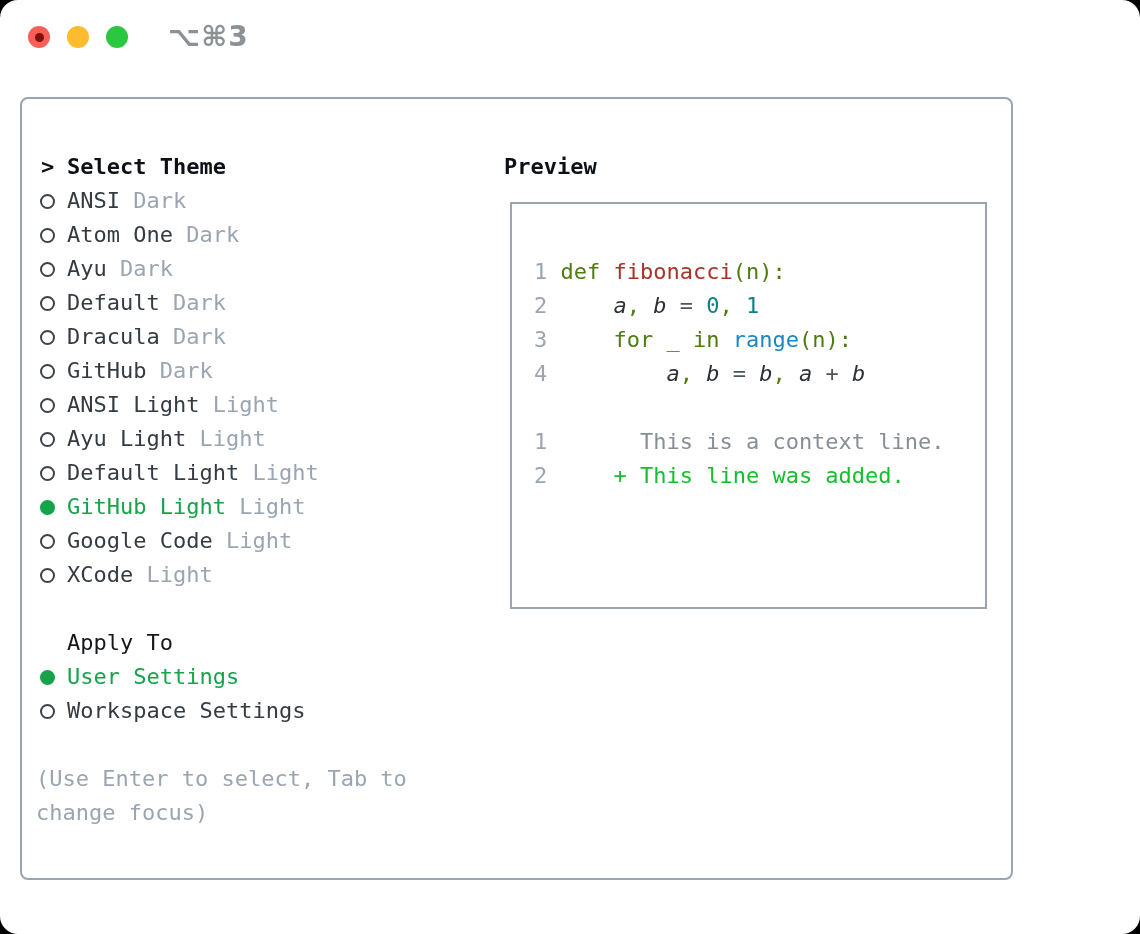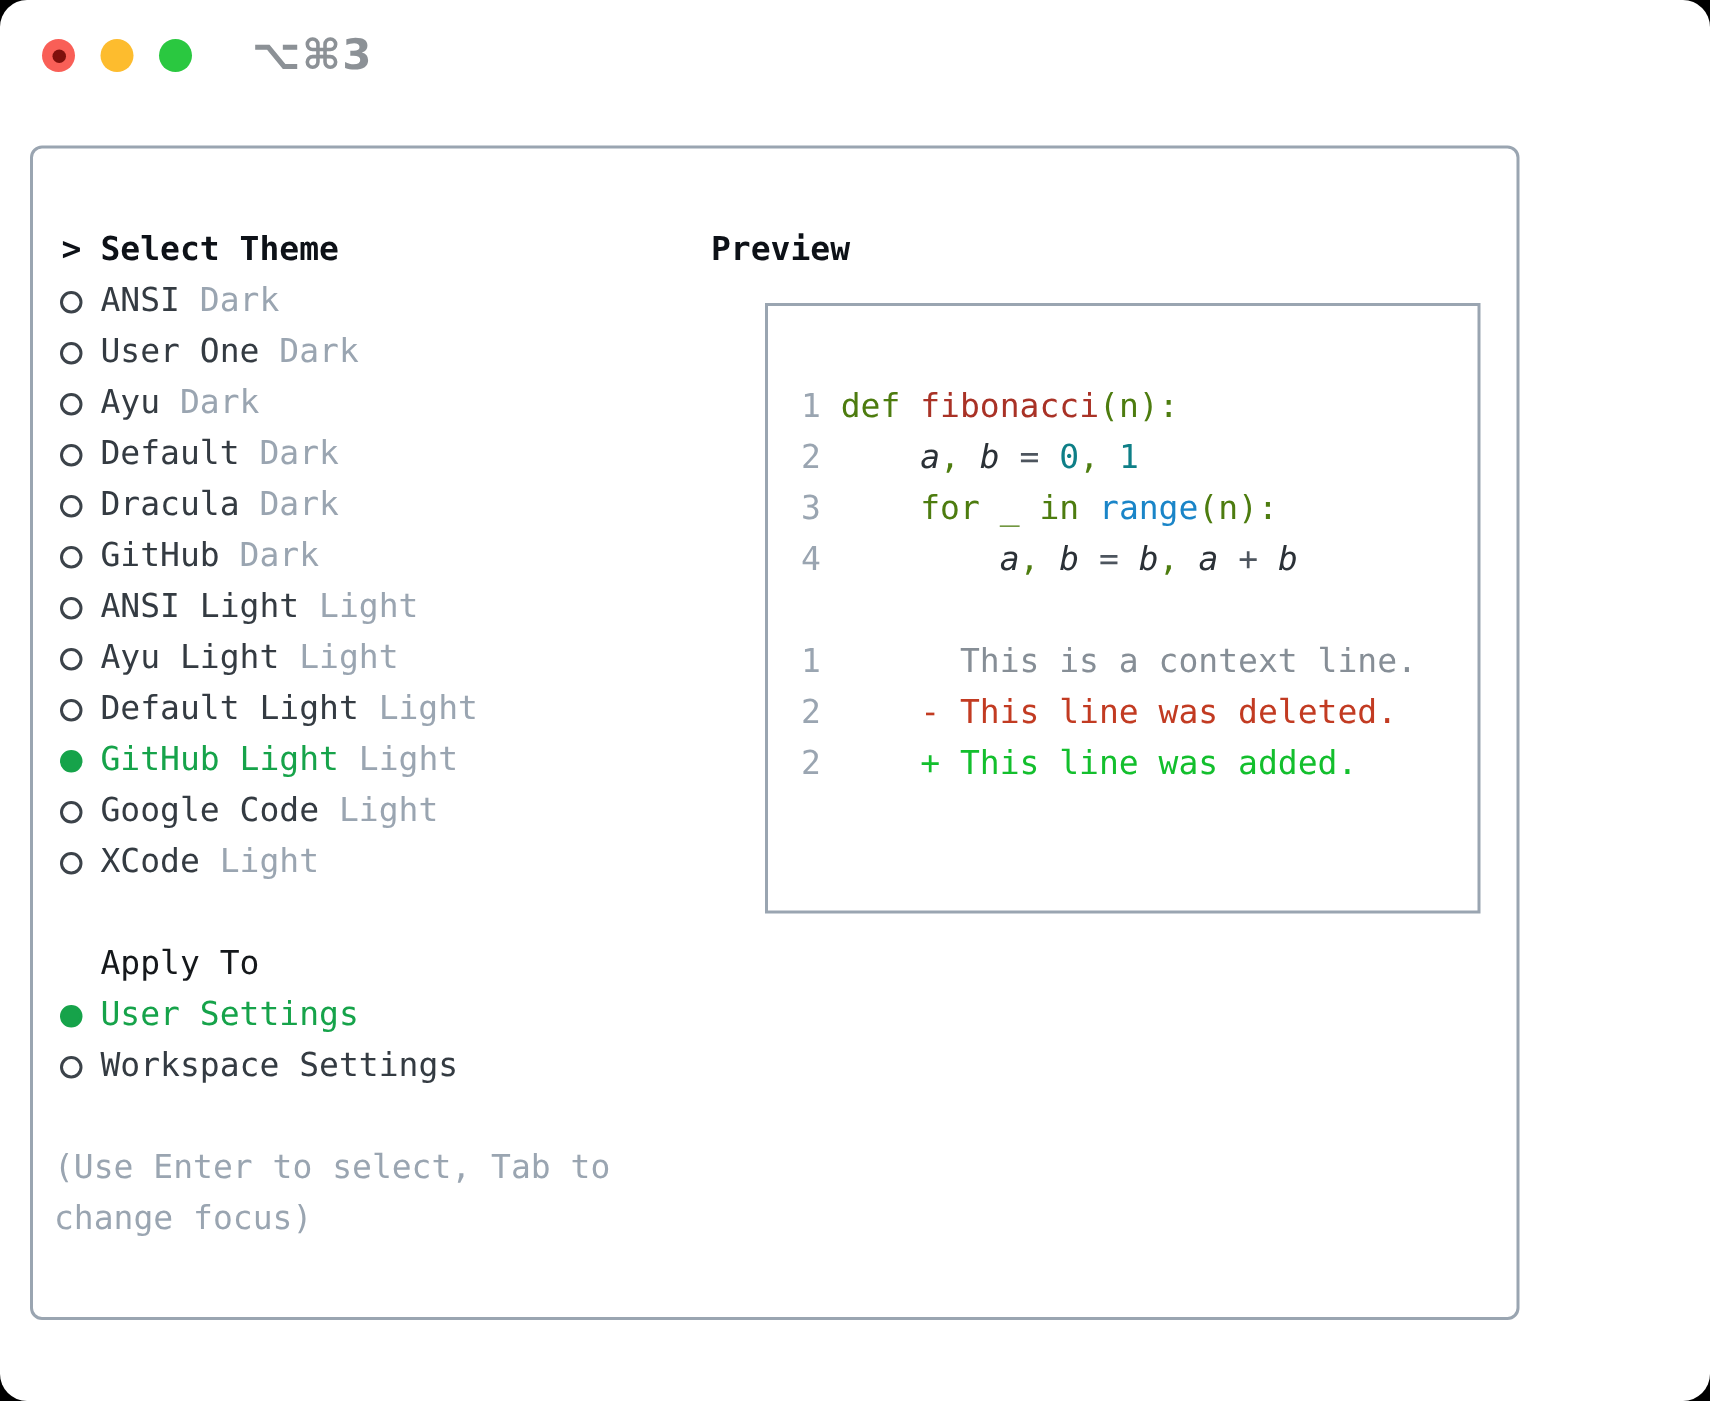--- a/index.html
+++ b/index.html
@@ -112,21 +112,21 @@
   }
   .row.selected .name { color: #16a34a; }
   .name { color: #343b42; text-align: right; }
   .variant { color: #9aa5b1; margin-left: 1ch; }
   .apply-label { color: #15181b; }
   .spacer { height: 34px; }
   .hint { color: #9aa5b1; }
   
   .preview-label {
     position: absolute;
-    left: 452px;  
+    left: 482px;  
     top: 51px;    
     font-weight: bold;
     color: #0d1117;
   }
   .preview-box {
     position: absolute;
     left: 488px;  
     top: 103px;   
     width: 477px;
     height: 407px;
@@ -182,21 +182,21 @@
 
       <div id="theme-list">
   <div class="row theme-row">
     <span class="icon-col"><span class="radio"></span></span>
     <span class="name">ANSI</span>
     <span class="variant">Dark</span>
   </div>
 
   <div class="row theme-row">
     <span class="icon-col"><span class="radio"></span></span>
-    <span class="name">User One</span>
+    <span class="name">Atom One</span>
     <span class="variant">Dark</span>
   </div>
 
   <div class="row theme-row">
     <span class="icon-col"><span class="radio"></span></span>
     <span class="name">Ayu</span>
     <span class="variant">Dark</span>
   </div>
 
   <div class="row theme-row">
@@ -294,20 +294,19 @@
 
   <div class="cline"><span class="lnum">3</span><span class="toks"><span class="tk-fg">    for _ in </span><span class="tk-call">range</span><span class="tk-fg">(n):</span></span></div>
 
   <div class="cline"><span class="lnum">4</span><span class="toks"><span class="tk-fg">        </span><span class="tk-var">a</span><span class="tk-fg">, </span><span class="tk-var">b</span><span class="tk-op"> = </span><span class="tk-var">b</span><span class="tk-fg">, </span><span class="tk-var">a</span><span class="tk-op"> + </span><span class="tk-var">b</span></span></div>
 
 </div>
       <div class="blank-line"></div>
       <div id="diff-lines">
   <div class="cline dline context"><span class="lnum">1</span><span class="dgap"></span><span class="marker"> </span><span class="dtext">This is a context line.</span></div>
 
-  <div class="cline dline deleted"><span class="lnum">2</span><span class="dgap"></span><span class="marker">-</span><span class="dtext">This line was deleted.</span></div>
 
   <div class="cline dline added"><span class="lnum">2</span><span class="dgap"></span><span class="marker">+</span><span class="dtext">This line was added.</span></div>
 </div>
     </div>
 
   </div>
 </div>
 
 </body></html>

